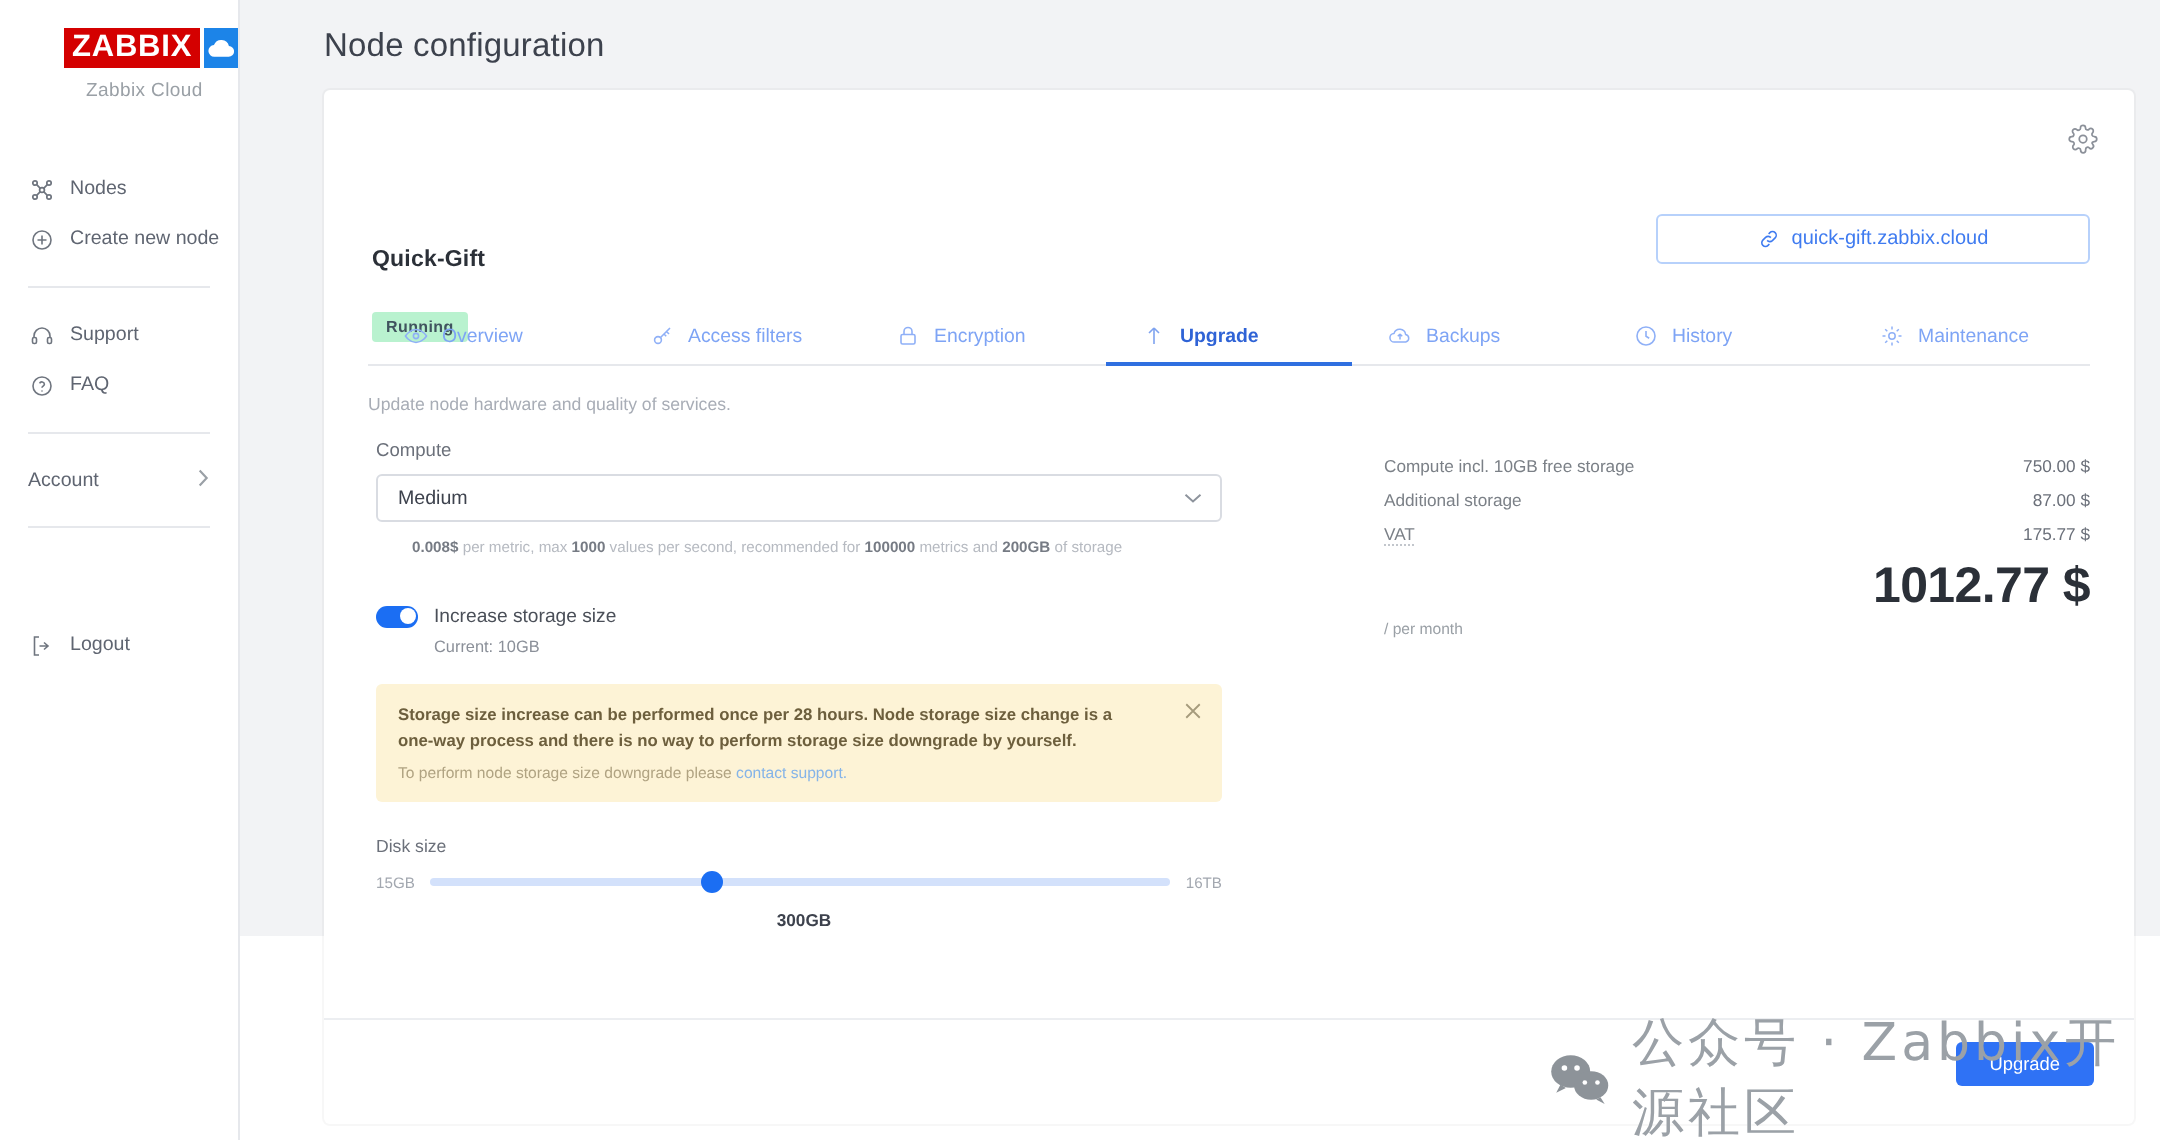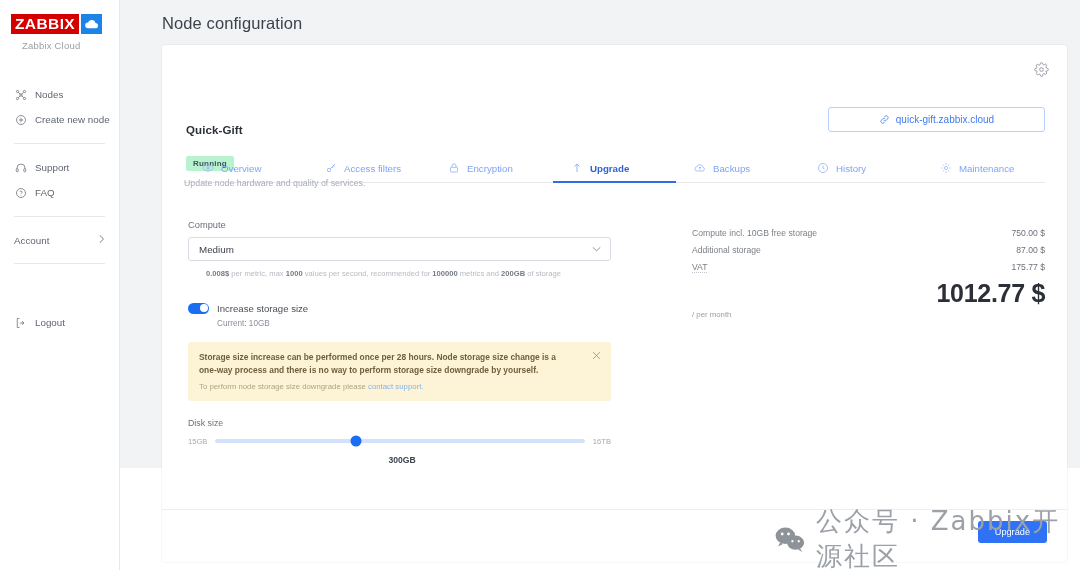--- a/index.html
+++ b/index.html
@@ -13,21 +13,21 @@
 
   
   .sidebar {
     width: 120px; height: 570px;
     background: #ffffff;
     border-right: 1px solid #e6e8ec;
     padding: 10px 0 0 0;
     position: relative;
     flex: 0 0 120px;
   }
-  .logo-wrap { padding: 4px 0 0 11px; }
+  .logo-wrap { padding: 4px 0 0 11px; margin-left: 21px; }
   .logo-row { display: flex; align-items: center; gap: 2px; }
   .logo-zabbix {
     background: #d40000;
     color: #ffffff;
     font-weight: 700;
     font-size: 15.5px;
     letter-spacing: 0.4px;
     padding: 1px 4px 2px 4px;
     line-height: 1.12;
     font-family: "Liberation Sans", sans-serif;
@@ -131,21 +131,21 @@
     font-size: 9.7px; color: #7ea4f5; cursor: pointer;
     border-bottom: 2px solid transparent;
     margin-bottom: -1px;
   }
   .tab .tab-ico { color: #8fb0f7; display: flex; align-items: center; }
   .tab .tab-ico svg { display: block; }
   .tab.active { color: #2f63d6; font-weight: 700; border-bottom: 2px solid #2f6fe0; }
   .tab.active .tab-ico { color: #7fa3ef; }
 
   .section-desc {
-    position: absolute; left: 22px; top: 133px;
+    position: absolute; left: 22px; top: 152px;
     font-size: 8.8px; color: #a8adb6;
   }
 
   
   .form-col { position: absolute; left: 26px; top: 175px; width: 423px; }
   .field-label { font-size: 9.3px; color: #6b707a; margin-bottom: 7px; }
   .select-box {
     height: 24px; border: 1px solid #d9dce2; border-radius: 3px;
     display: flex; align-items: center; justify-content: space-between;
     padding: 0 9px 0 10px; font-size: 9.8px; color: #3d424d;

